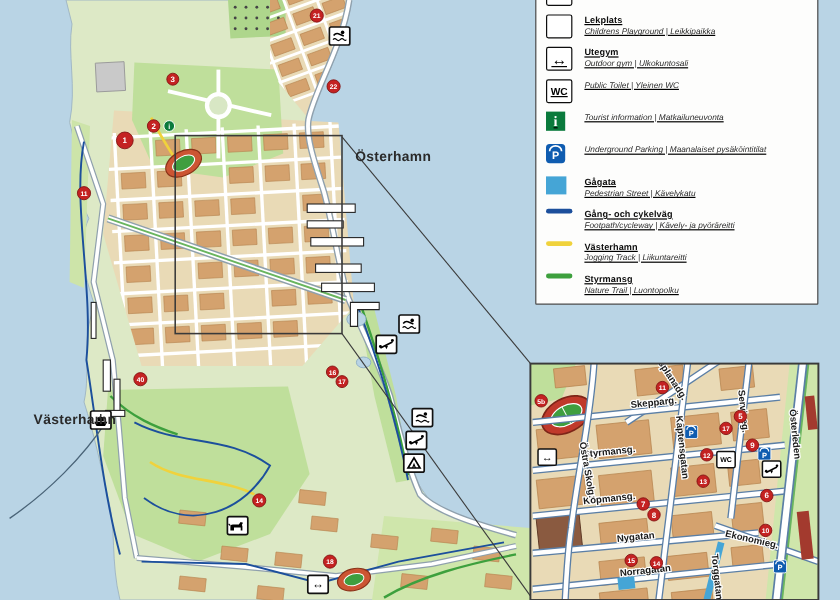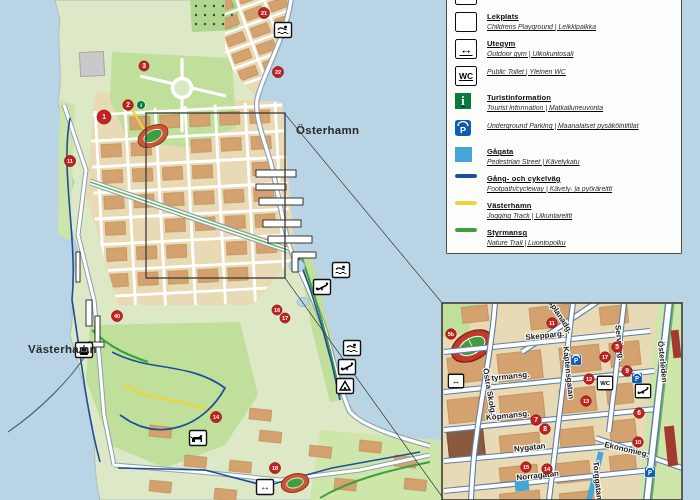--- a/index.html
+++ b/index.html
@@ -587,21 +587,20 @@
         </div>
         <div class="lg-txt">
           <div class="lg-sub">Public Toilet | Yleinen WC</div>
         </div>
       </div>
       <div class="lg-row">
         <div class="lg-ic">
           <span class="info-sq" style="background:#0a7a3c;">i</span>
         </div>
         <div class="lg-txt">
-          <div class="lg-title">Turistinformation</div>
           <div class="lg-sub">Tourist information | Matkailuneuvonta</div>
         </div>
       </div>
       <div class="lg-row">
         <div class="lg-ic">
           <span class="park-sq" style="background:#0f5cb0;">
       <svg width="16" height="16" viewBox="0 0 16 16">
       <path d="M3,6 A5,4.4 0 0 1 13,6" fill="none" stroke="#fff" stroke-width="1.4"></path>
       <text x="8" y="12.5" text-anchor="middle" font-size="9" font-weight="bold" fill="#fff">P</text>
             </svg>

